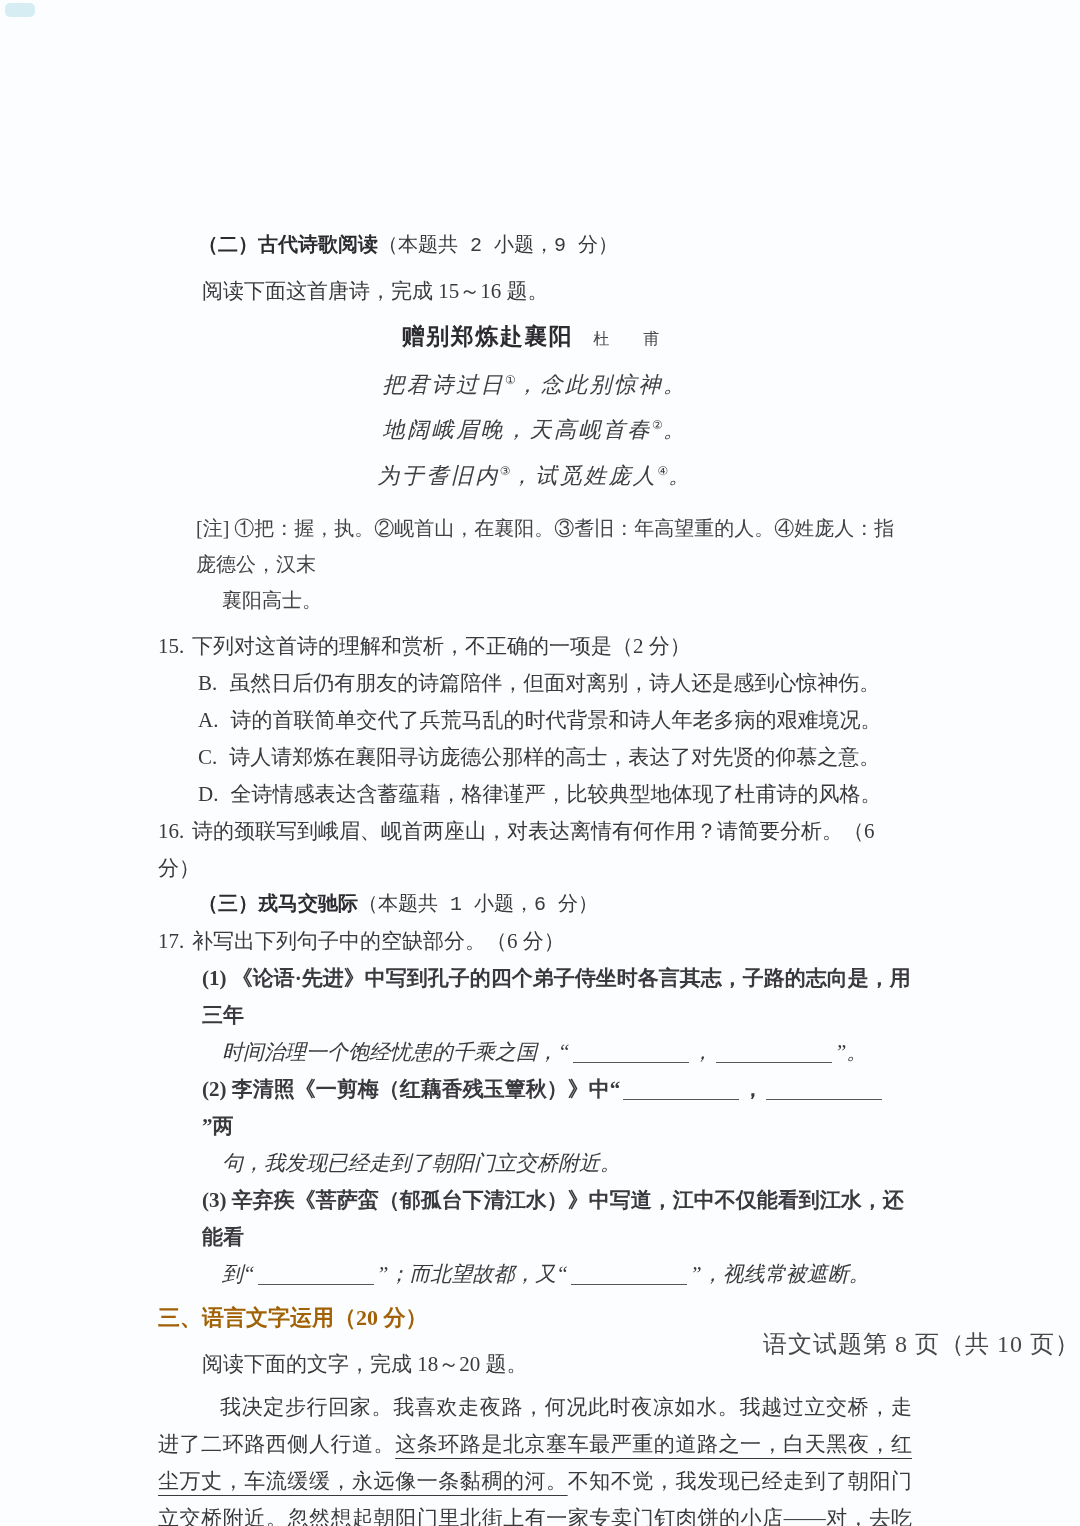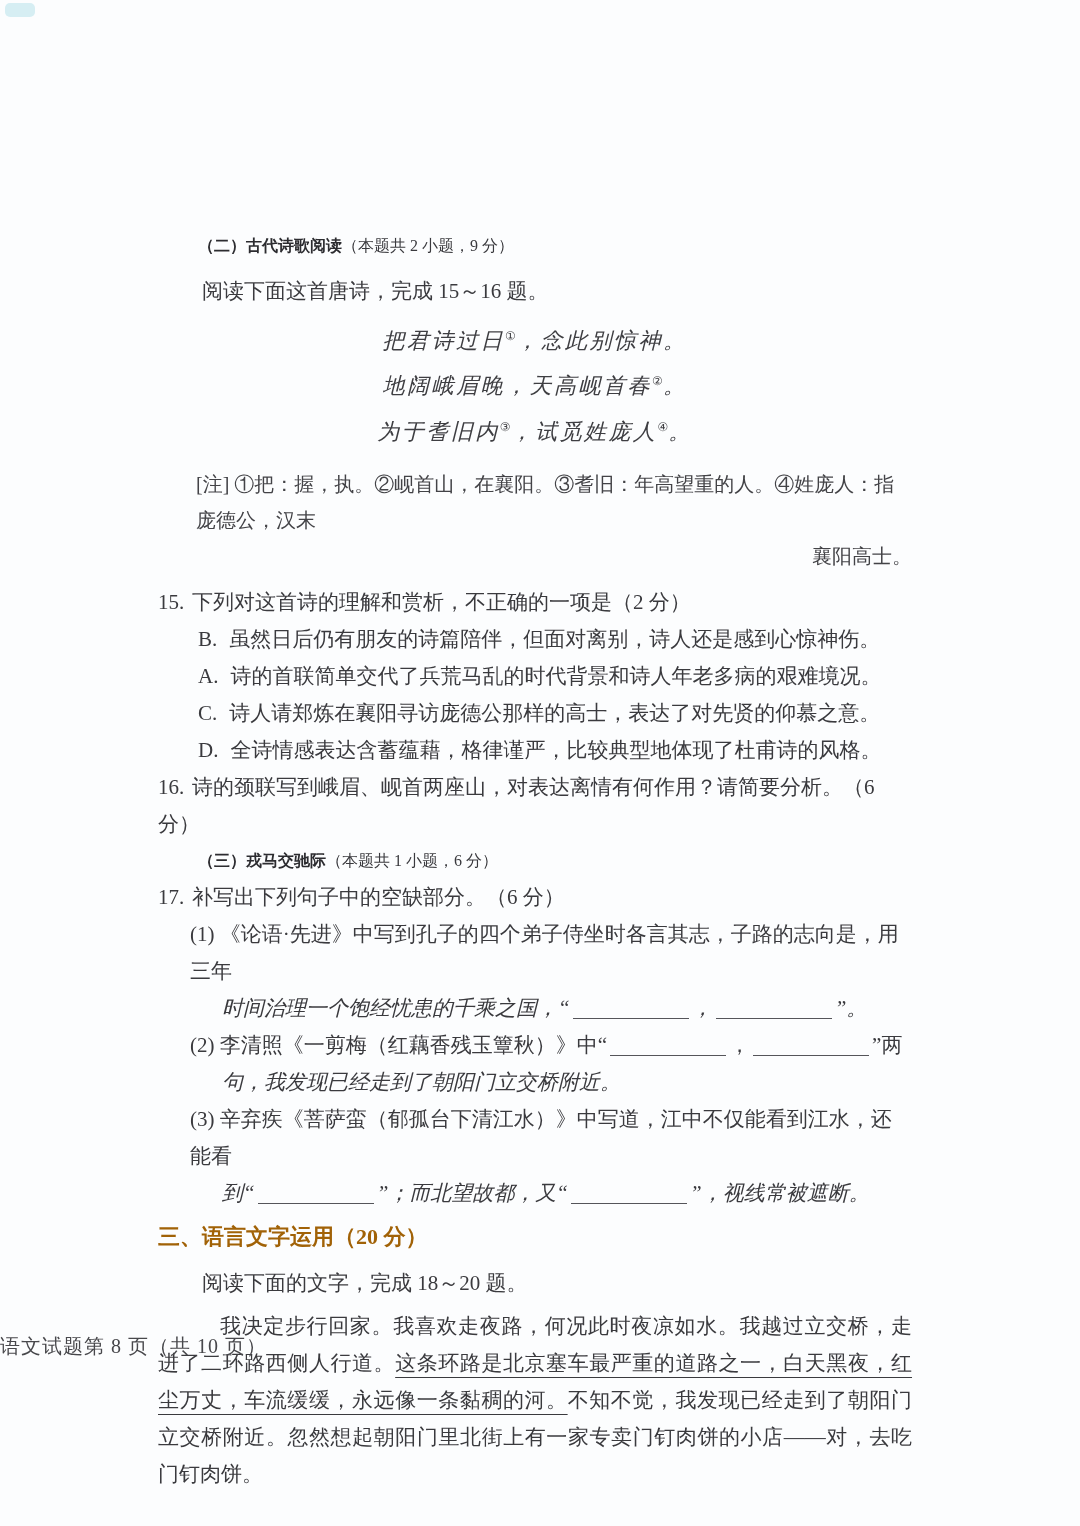--- a/index.html
+++ b/index.html
@@ -8,70 +8,73 @@
     position:relative;width:1080px;height:1526px;background:#fcfdfe;overflow:hidden;
     font-family:"Liberation Serif","DejaVu Serif",serif;color:#3a3a3e;
   }
   .scan-artifact{
     position:absolute;top:3px;left:5px;width:30px;height:14px;border-radius:5px;
     background:rgba(125,205,220,0.30);
   }
   .content{padding:228px 168px 0 158px;font-size:21px;line-height:37px;}
   .bold{font-weight:bold;color:#2c2c30;}
 
-  .sec-heading{margin-left:40px;font-size:16px;line-height:36px;}
+  .sec-heading{margin-left:40px;font-size:20px;line-height:36px;font-family:Liberation Mono, monospace;}
   .intro{margin:9px 0 6px 44px;}
 
   .poem{text-align:center;margin:2px 0 14px 0;}
   .poem-title-row{font-size:23px;line-height:42px;}
   .poem-title{font-weight:bold;letter-spacing:1.5px;color:#2c2c30;}
   .poem-author{font-size:16px;margin-left:20px;letter-spacing:9px;color:#4a4a4e;}
   .poem-line{font-style:italic;font-size:22px;line-height:40px;letter-spacing:2.5px;color:#3e3e42;}
   .poem-sup{font-size:12px;font-style:normal;vertical-align:super;letter-spacing:0;}
 
   .note{margin:0 0 10px 38px;font-size:20px;line-height:36px;color:#434347;}
-  .note-cont{margin-left:26px;text-align:right;}
+  .note-cont{margin-left:26px;}
 
   .q-line{line-height:37px;}
   .q-num{display:inline-block;min-width:34px;}
   .options{margin-left:40px;}
   .option{line-height:37px;}
   .opt-label{margin-right:12px;}
 
-  .q17-item .line1{margin-left:32px;line-height:37px;}
+  .q17-item .line1{margin-left:44px;line-height:37px;font-weight:bold;}
   .q17-item .line2{margin-left:64px;line-height:37px;font-style:italic;}
   .blank{
     display:inline-block;width:116px;height:20px;margin:0 3px;
     border-bottom:1.6px solid #55555a;vertical-align:-4px;
   }
 
   .sec-big{font-weight:bold;font-size:22px;color:#a16207;margin-top:6px;line-height:38px;}
   .passage{margin:2px 0 0 0;text-indent:62px;text-align:justify;line-height:37px;}
   .underlined{text-decoration:underline;text-underline-offset:7px;text-decoration-thickness:1.4px;}
 
   .footer{
-    position:absolute;left:0;right:0;bottom:166px;text-align:left;
-    font-size:20px;color:#48484c;letter-spacing:1px;
+    position:absolute;left:0;right:0;bottom:166px;text-align:right;
+    font-size:24px;color:#48484c;letter-spacing:1px;
   }
 </style>
 </head>
 <body>
 
 <div class="page">
   <div class="scan-artifact"></div>
 
   <main class="content">
 
     <div class="sec-heading">
       <span class="bold">（二）古代诗歌阅读</span><span>（本题共 2 小题，9 分）</span>
     </div>
 
     <div class="intro">阅读下面这首唐诗，完成 15～16 题。</div>
 
     <div class="poem">
+      <div class="poem-title-row">
+        <span class="poem-title">赠别郑炼赴襄阳</span><span class="poem-author">杜　甫</span>
+      </div>
       <div class="poem-line">
         <span>把君诗过日</span><sup class="poem-sup">①</sup><span>，念此别惊神。</span>
       </div>
       <div class="poem-line">
         <span>地阔峨眉晚，天高岘首春</span><sup class="poem-sup">②</sup><span>。</span>
       </div>
       <div class="poem-line">
         <span>为于耆旧内</span><sup class="poem-sup">③</sup><span>，试觅姓庞人</span><sup class="poem-sup">④</sup><span>。</span>
       </div>
     </div>

